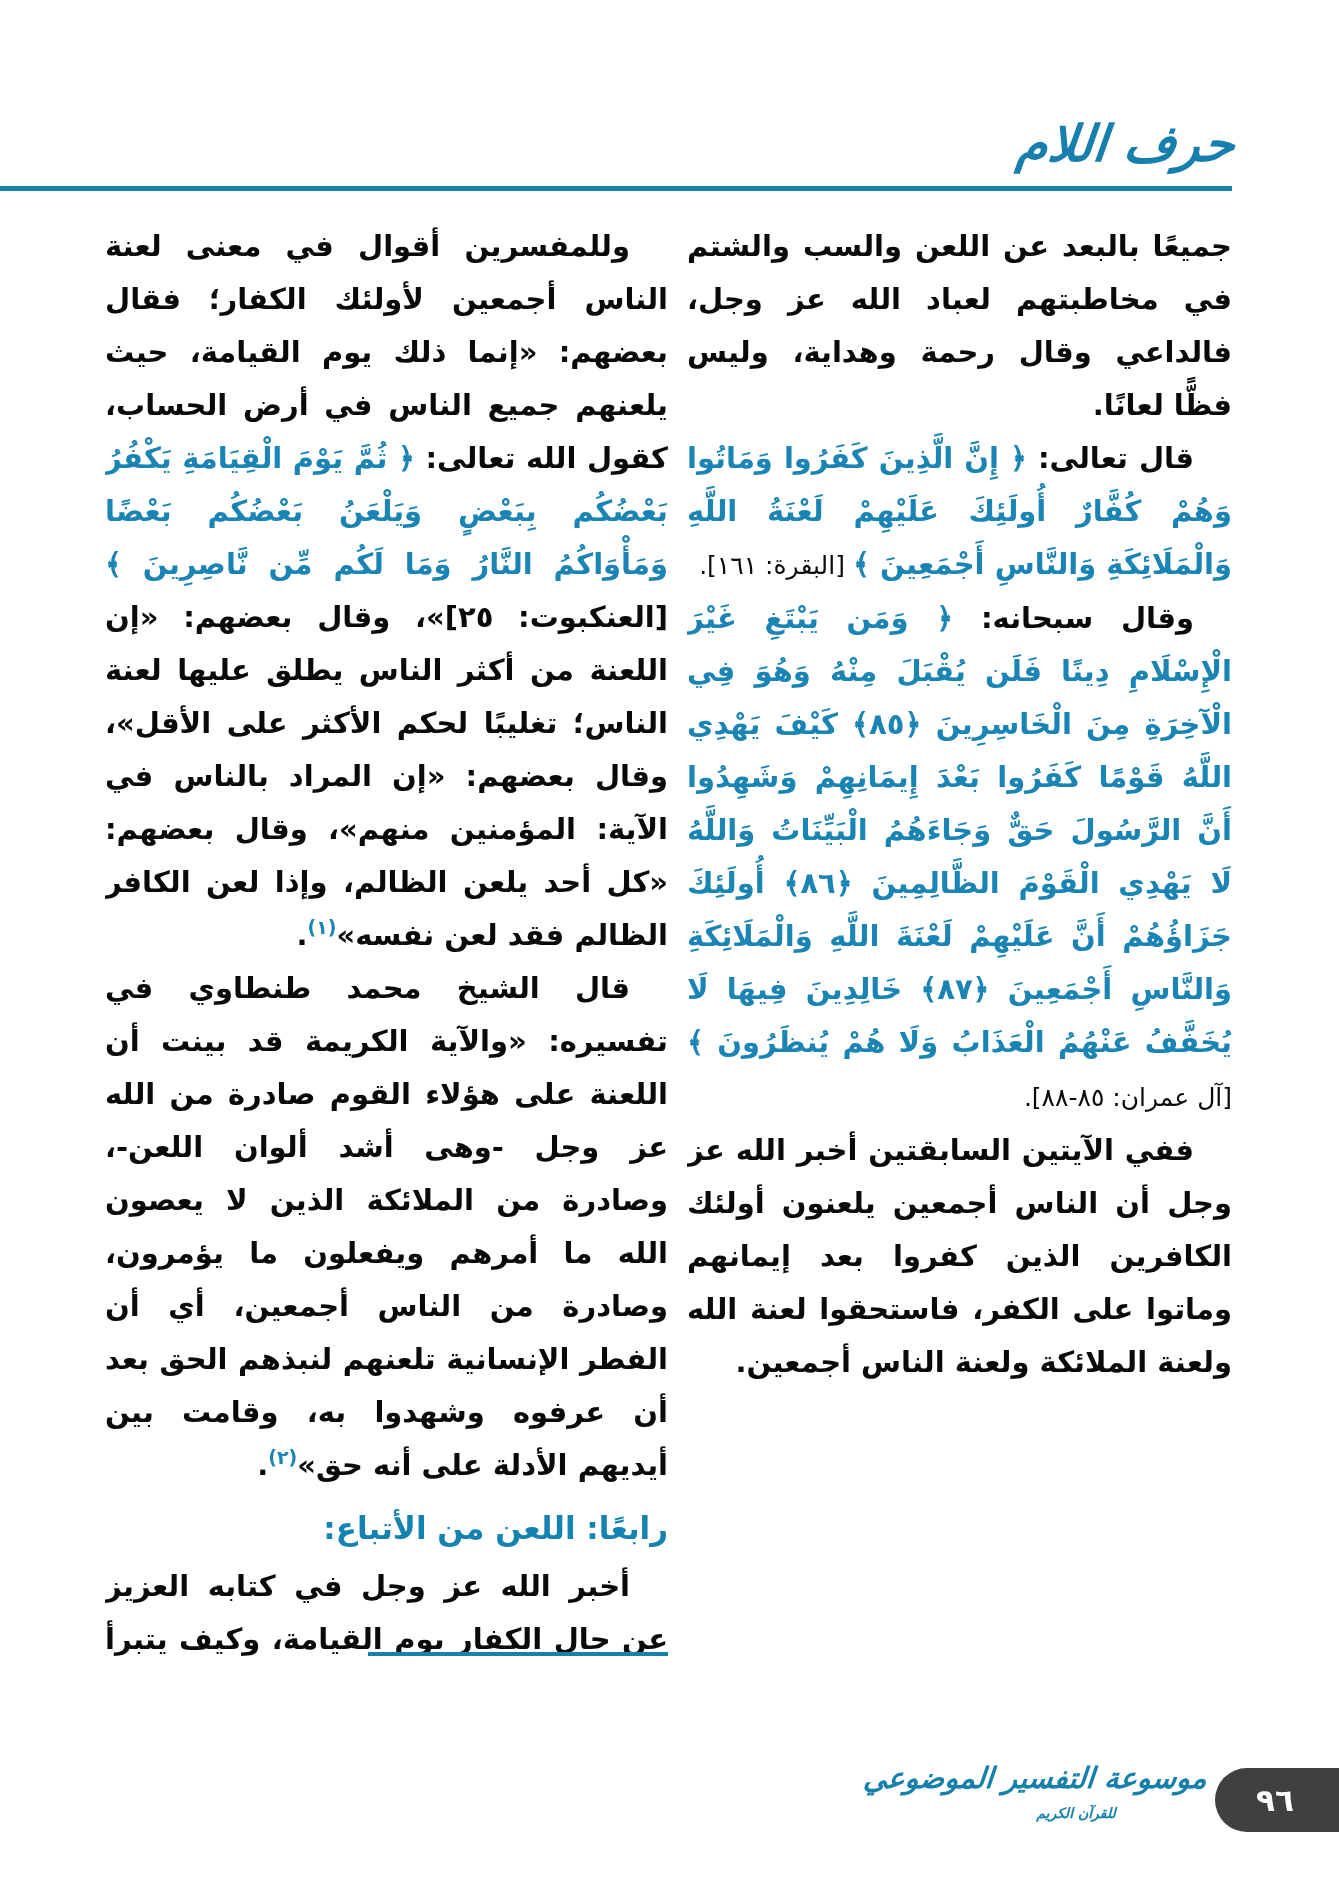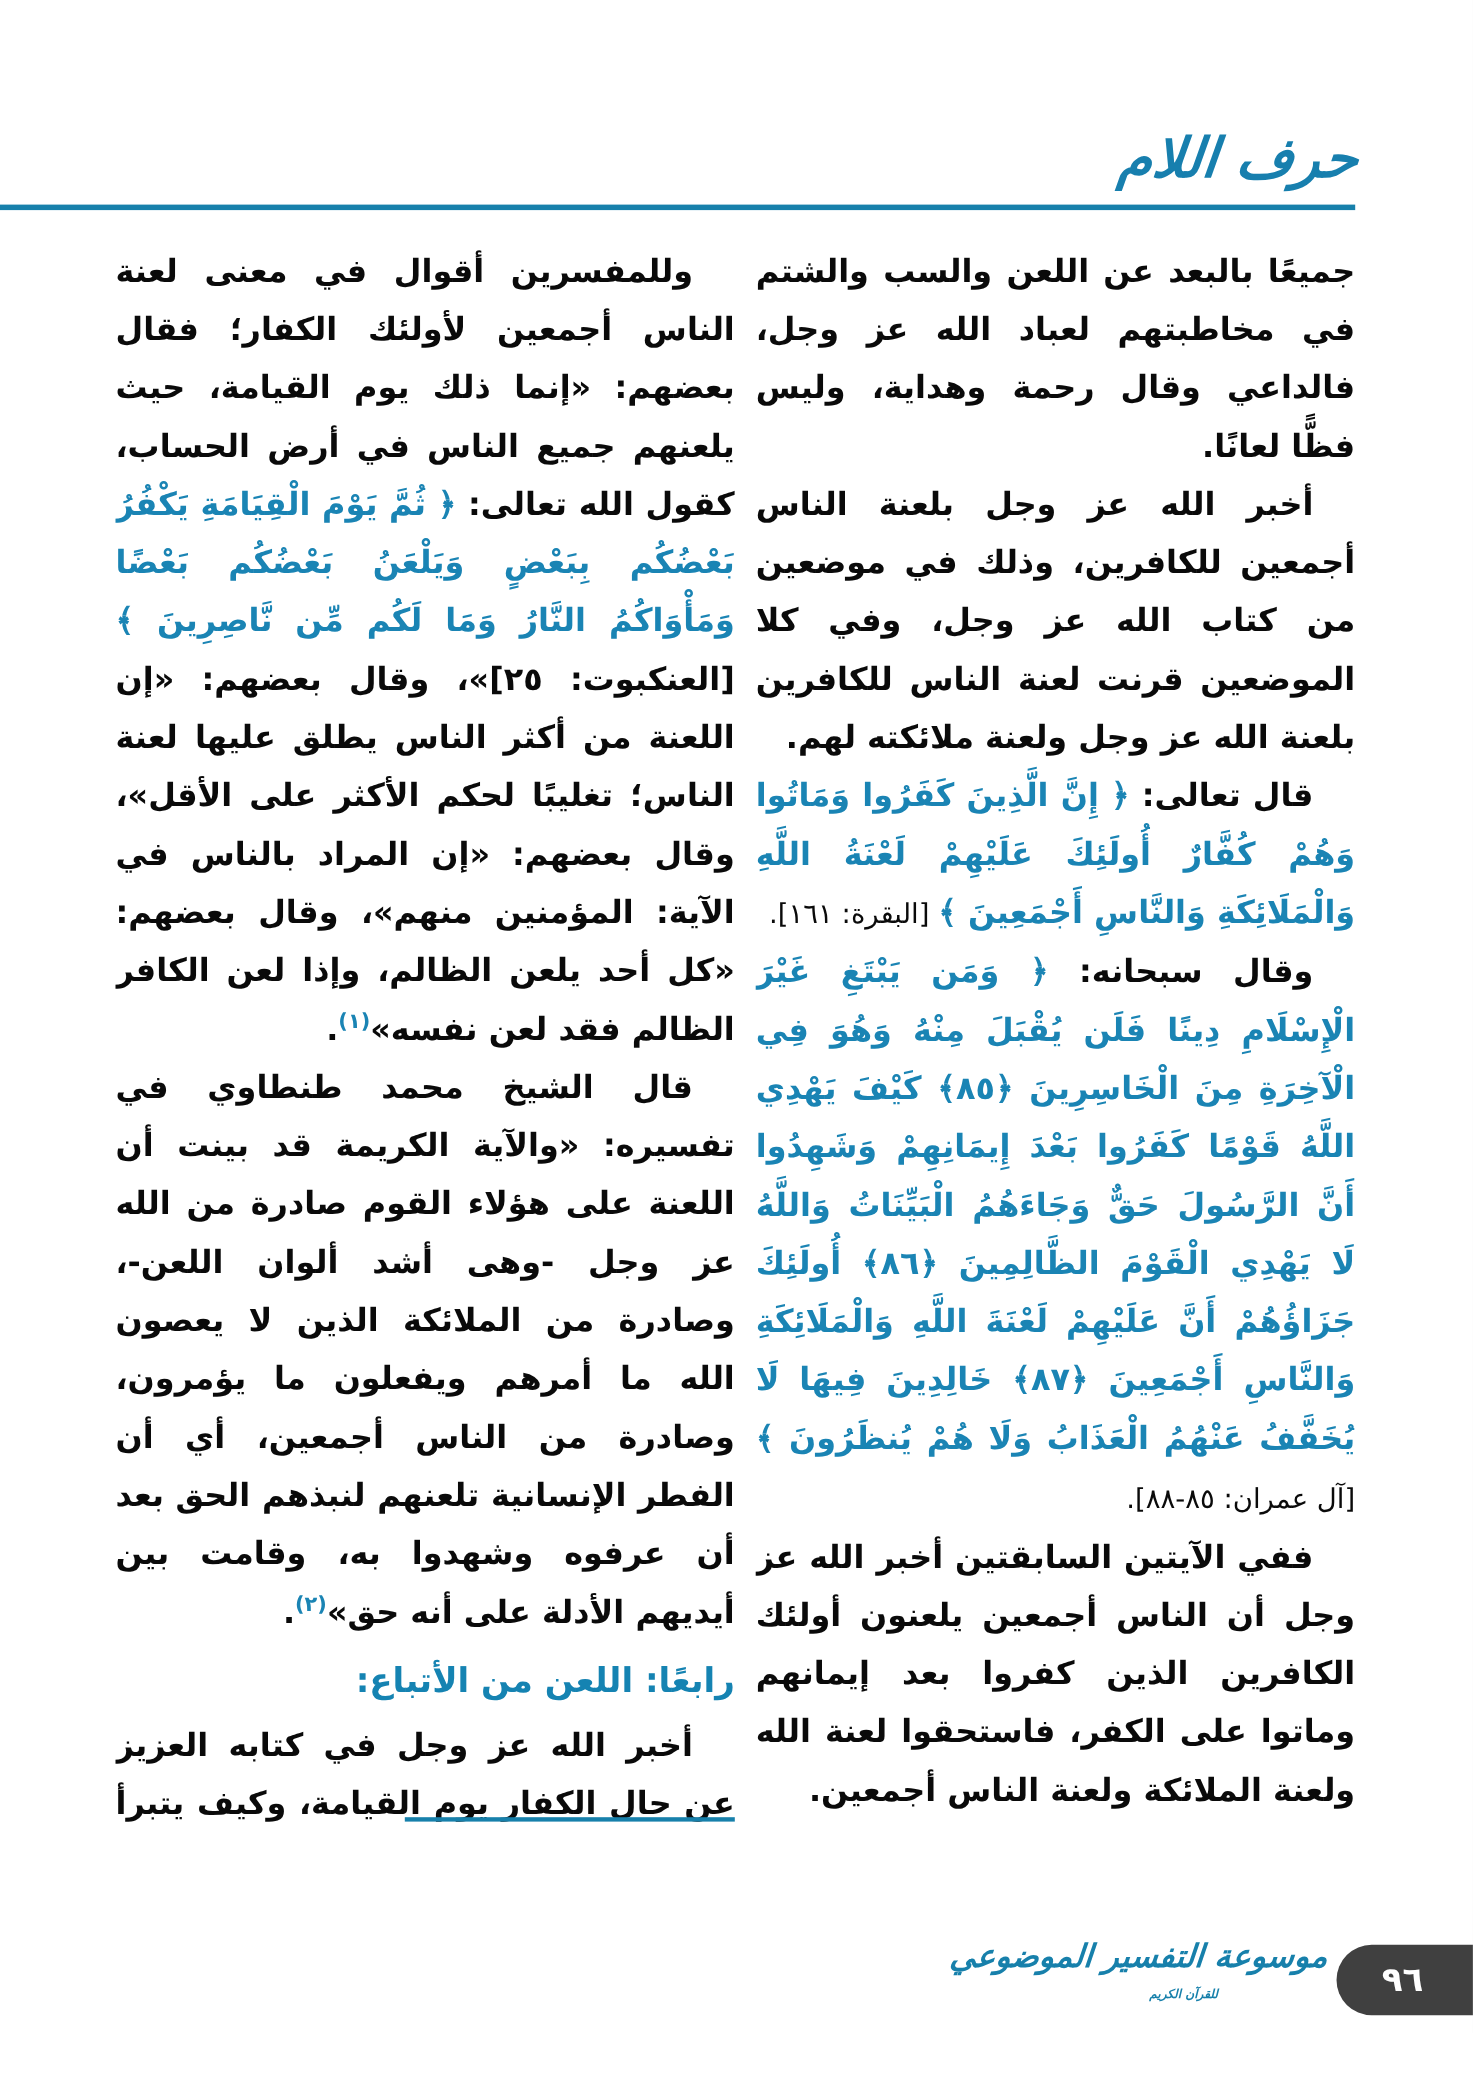--- a/index.html
+++ b/index.html
@@ -64,21 +64,21 @@
   }
   .footnote-num{color:#1a84b4;font-weight:700;margin-left:10px;}
   
   .publisher-logo{
     position:absolute;top:1756px;right:132px;width:262px;
     text-align:center;color:#1780ab;
     font-family:"DejaVu Serif", serif;
     font-weight:bold;
   }
   .logo-line1{font-size:29px;line-height:44px;font-style:italic;transform:skewX(-5deg);white-space:nowrap;}
-  .logo-line2{font-size:11px;line-height:26px;font-style:italic;}
+  .logo-line2{font-size:14px;line-height:26px;font-style:italic;}
   .page-badge{
     position:absolute;top:1768px;right:0;
     width:124px;height:64px;
     background:#404040;
     border-radius:34px 0 0 34px;
     color:#ffffff;
     font-size:31px;font-weight:700;
     display:flex;align-items:center;justify-content:center;
     letter-spacing:8px;
     padding-right:4px;box-sizing:border-box;
@@ -87,21 +87,20 @@
 </head>
 <body>
 
 <div class="page">
 
   <div class="chapter-title">حرف اللام</div>
   <div class="header-rule"></div>
 
   <section class="col col-right">
     <p><span>جميعًا بالبعد عن اللعن والسب والشتم في مخاطبتهم لعباد الله عز وجل، فالداعي وقال رحمة وهداية، وليس فظًّا لعانًا.</span></p>
-    <p class="indent"><span>أخبر الله عز وجل بلعنة الناس أجمعين للكافرين، وذلك في موضعين من كتاب الله عز وجل، وفي كلا الموضعين قرنت لعنة الناس للكافرين بلعنة الله عز وجل ولعنة ملائكته لهم.</span></p>
     <p class="indent"><span>قال تعالى: </span><span class="quran">﴿ إِنَّ الَّذِينَ كَفَرُوا وَمَاتُوا وَهُمْ كُفَّارٌ أُولَئِكَ عَلَيْهِمْ لَعْنَةُ اللَّهِ وَالْمَلَائِكَةِ وَالنَّاسِ أَجْمَعِينَ ﴾</span><span class="verse-ref"> [البقرة: ١٦١].</span></p>
     <p class="indent"><span>وقال سبحانه: </span><span class="quran">﴿ وَمَن يَبْتَغِ غَيْرَ الْإِسْلَامِ دِينًا فَلَن يُقْبَلَ مِنْهُ وَهُوَ فِي الْآخِرَةِ مِنَ الْخَاسِرِينَ ﴿٨٥﴾ كَيْفَ يَهْدِي اللَّهُ قَوْمًا كَفَرُوا بَعْدَ إِيمَانِهِمْ وَشَهِدُوا أَنَّ الرَّسُولَ حَقٌّ وَجَاءَهُمُ الْبَيِّنَاتُ وَاللَّهُ لَا يَهْدِي الْقَوْمَ الظَّالِمِينَ ﴿٨٦﴾ أُولَئِكَ جَزَاؤُهُمْ أَنَّ عَلَيْهِمْ لَعْنَةَ اللَّهِ وَالْمَلَائِكَةِ وَالنَّاسِ أَجْمَعِينَ ﴿٨٧﴾ خَالِدِينَ فِيهَا لَا يُخَفَّفُ عَنْهُمُ الْعَذَابُ وَلَا هُمْ يُنظَرُونَ ﴾</span><span class="verse-ref"> [آل عمران: ٨٥-٨٨].</span></p>
     <p class="indent"><span>ففي الآيتين السابقتين أخبر الله عز وجل أن الناس أجمعين يلعنون أولئك الكافرين الذين كفروا بعد إيمانهم وماتوا على الكفر، فاستحقوا لعنة الله ولعنة الملائكة ولعنة الناس أجمعين.</span></p>
   </section>
 
   <section class="col col-left">
     <p class="indent"><span>وللمفسرين أقوال في معنى لعنة الناس أجمعين لأولئك الكفار؛ فقال بعضهم: «إنما ذلك يوم القيامة، حيث يلعنهم جميع الناس في أرض الحساب، كقول الله تعالى: </span><span class="quran">﴿ ثُمَّ يَوْمَ الْقِيَامَةِ يَكْفُرُ بَعْضُكُم بِبَعْضٍ وَيَلْعَنُ بَعْضُكُم بَعْضًا وَمَأْوَاكُمُ النَّارُ وَمَا لَكُم مِّن نَّاصِرِينَ ﴾</span><span> [العنكبوت: ٢٥]»، وقال بعضهم: «إن اللعنة من أكثر الناس يطلق عليها لعنة الناس؛ تغليبًا لحكم الأكثر على الأقل»، وقال بعضهم: «إن المراد بالناس في الآية: المؤمنين منهم»، وقال بعضهم: «كل أحد يلعن الظالم، وإذا لعن الكافر الظالم فقد لعن نفسه»</span><span class="fn-marker">(١)</span><span>.</span></p>
     <p class="indent"><span>قال الشيخ محمد طنطاوي في تفسيره: «والآية الكريمة قد بينت أن اللعنة على هؤلاء القوم صادرة من الله عز وجل -وهى أشد ألوان اللعن-، وصادرة من الملائكة الذين لا يعصون الله ما أمرهم ويفعلون ما يؤمرون، وصادرة من الناس أجمعين، أي أن الفطر الإنسانية تلعنهم لنبذهم الحق بعد أن عرفوه وشهدوا به، وقامت بين أيديهم الأدلة على أنه حق»</span><span class="fn-marker">(٢)</span><span>.</span></p>
     <h3 class="section-heading">رابعًا: اللعن من الأتباع:</h3>
     <p class="indent"><span>أخبر الله عز وجل في كتابه العزيز عن حال الكفار يوم القيامة، وكيف يتبرأ بعضهم</span></p>

